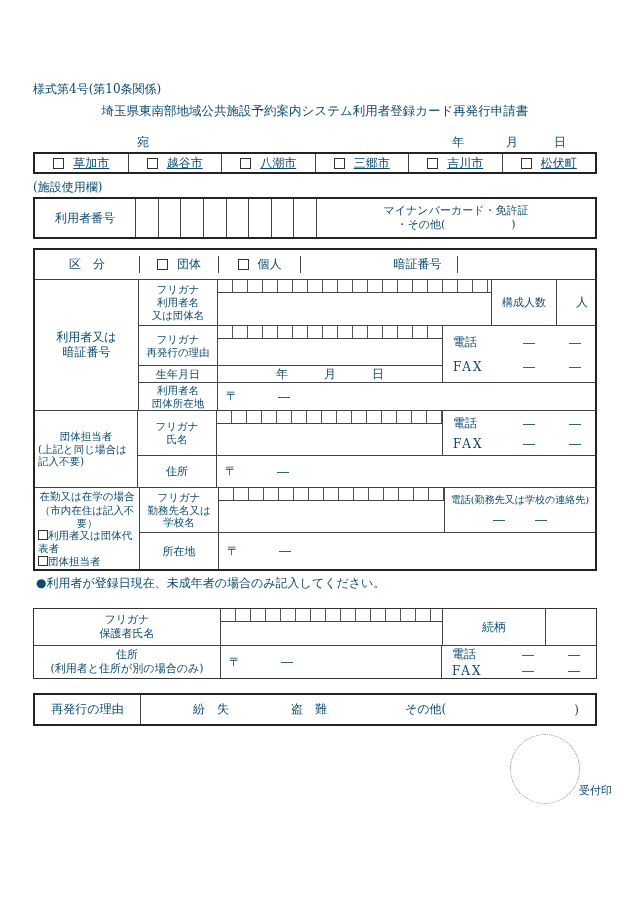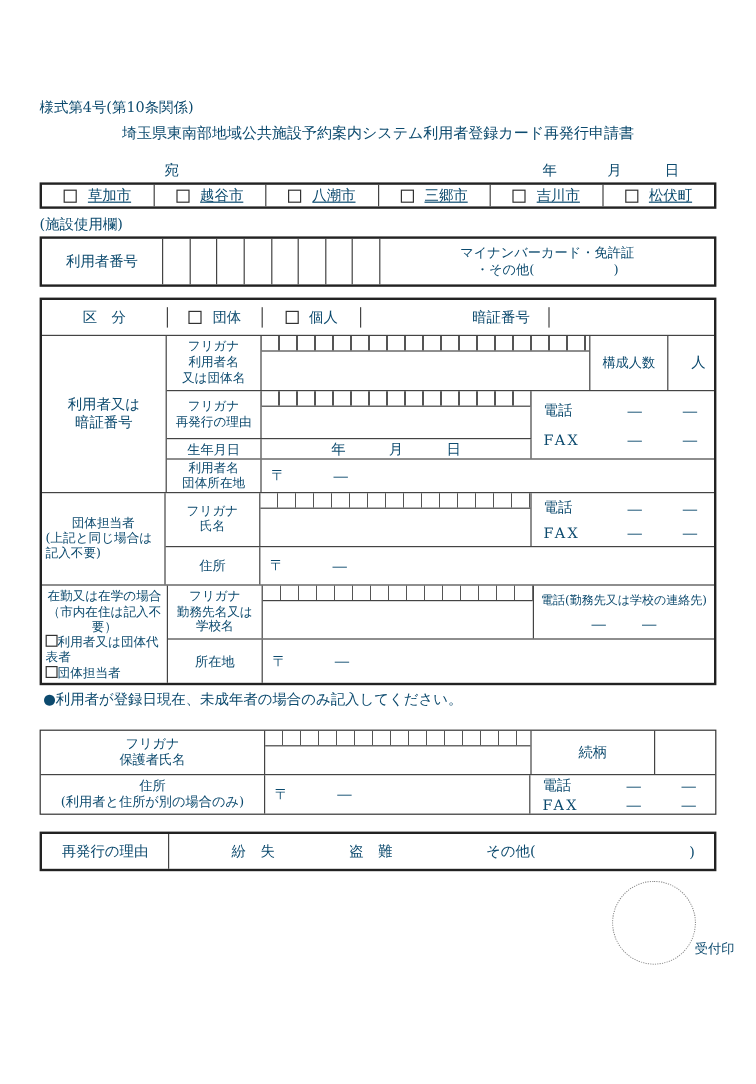--- a/index.html
+++ b/index.html
@@ -222,21 +222,21 @@
           <div class="postal" style="flex:1;">
             <span>〒</span>
             <span class="pdash">―</span>
           </div>
         </div>
       </div>
     </div>
 
     <div class="row" style="height:81px;">
       <div class="br s105" style="width:105px;box-sizing:border-box;padding:3px 3px 0 3px;">
-        <div style="text-align:center;">在勤又は在学の場合</div>
+        <div style="text-align:center;font-family:Liberation Serif, serif;">在勤又は在学の場合</div>
         <div style="text-align:center;">（市内在住は記入不要）</div>
         <div><span class="cb" style="width:8px;height:8px;"></span><span>利用者又は団体代表者</span></div>
         <div><span class="cb" style="width:8px;height:8px;"></span><span>団体担当者</span></div>
       </div>
       <div class="col" style="display:flex;flex:1;">
         <div class="row bb" style="height:45px;">
           <div class="cell col s105 br" style="width:79px;">
             <div>フリガナ</div>
             <div>勤務先名又は</div>
             <div>学校名</div>

